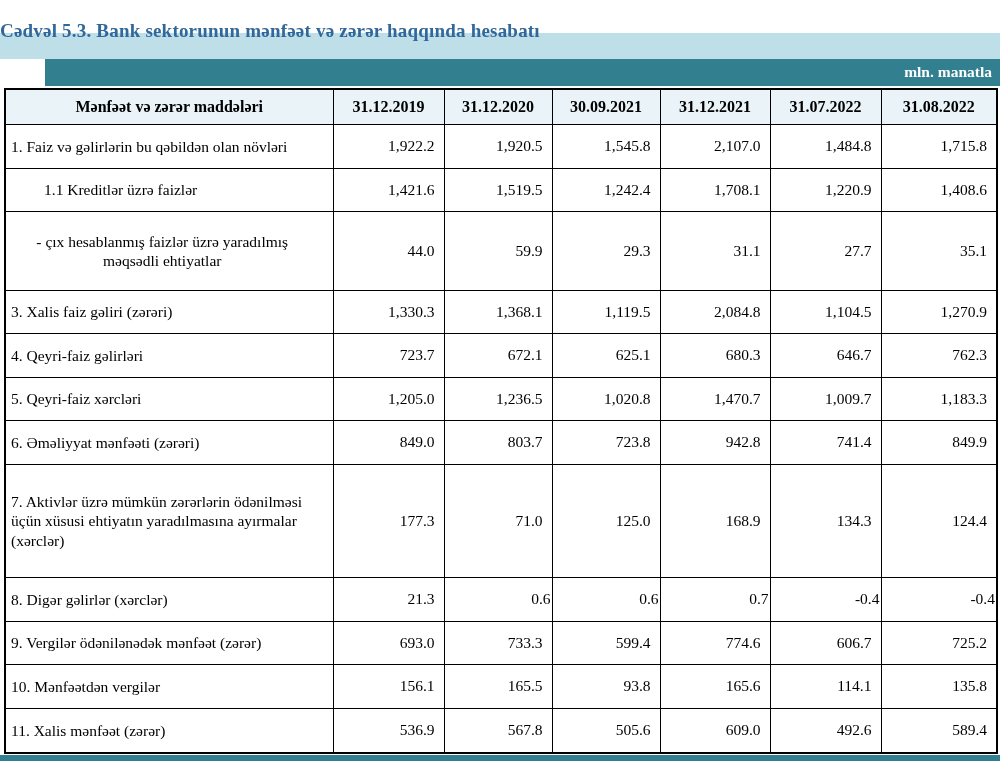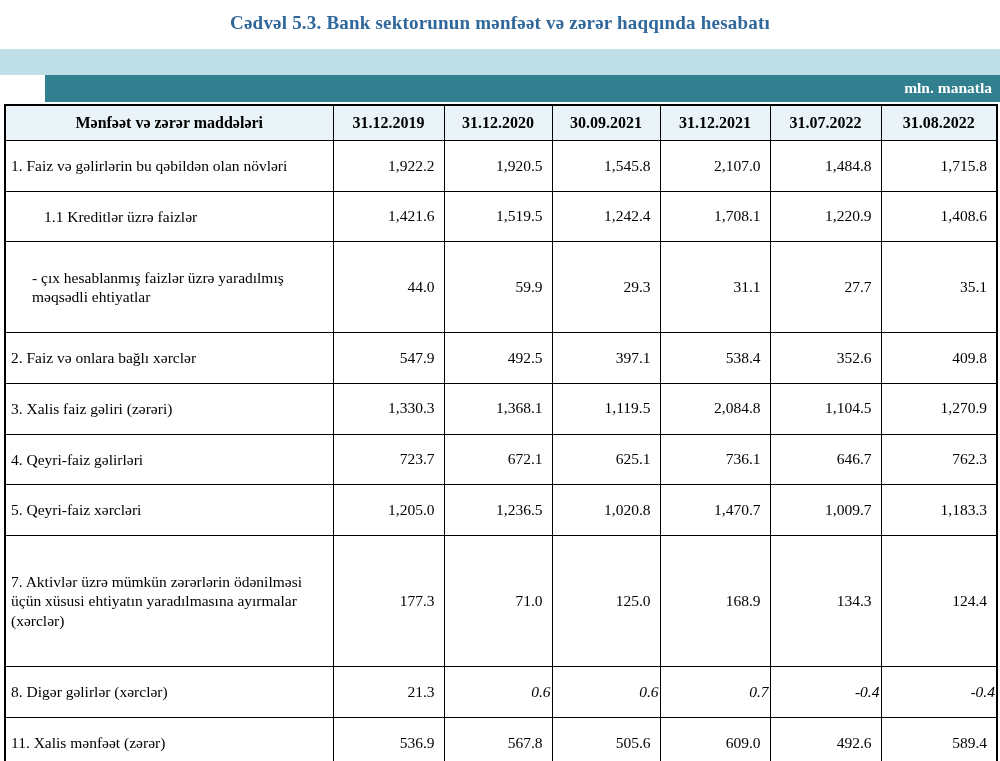--- a/index.html
+++ b/index.html
@@ -13,23 +13,23 @@
   html, body {
     margin: 0;
     padding: 0;
     width: 1000px;
     height: 761px;
     background: #ffffff;
     font-family: "Liberation Serif", "DejaVu Serif", serif;
     overflow: hidden;
   }
   .title {
-    height: 49px;
-    padding-top: 12px;
-    text-align: center;
+    height: 33px;
+    padding-top: 20px;
+    text-align: left;
     font-weight: bold;
     font-size: 19px;
     color: var(--title-color);
     letter-spacing: 0.2px;
   }
   .band-light {
     height: 26px;
     background: var(--band-light);
   }
   .band-teal {
@@ -65,29 +65,30 @@
     text-align: center;
     padding: 8px;
   }
   .label-cell {
     text-align: left;
     padding: 2px 4px 2px 5px;
     line-height: 1.25;
   }
   .label-cell.indent-sub { padding-left: 38px; }
   .label-cell.indent-dash {
+    text-align: center;
     padding-left: 26px;
     padding-right: 40px;
   }
   .value-cell {
     text-align: right;
     padding: 2px 9px 2px 2px;
     line-height: 1.2;
   }
-  .value-cell.tight { padding-right: 1px; font-style: italic; }
+  .value-cell.tight { padding-right: 1px; }
   .bottom-strip {
     height: 6px;
     margin-top: 1px;
     background: var(--band-teal);
   }
 </style>
 </head>
 <body>
 
 <div class="title">Cədvəl 5.3. Bank sektorunun mənfəət və zərər haqqında hesabatı</div>
@@ -141,74 +142,92 @@
       <tr>
         <td class="label-cell indent-dash">-  çıx hesablanmış faizlər üzrə yaradılmış məqsədli ehtiyatlar</td>
         <td class="value-cell">44.0</td>
         <td class="value-cell">59.9</td>
         <td class="value-cell">29.3</td>
         <td class="value-cell">31.1</td>
         <td class="value-cell">27.7</td>
         <td class="value-cell">35.1</td>
       </tr>
       <tr>
-        <td class="label-cell indent-main">2. Faiz və onlara bağlı xərclər</td>
-        <td class="value-cell">547.9</td>
-        <td class="value-cell">492.5</td>
-        <td class="value-cell">397.1</td>
-        <td class="value-cell">538.4</td>
-        <td class="value-cell">352.6</td>
-        <td class="value-cell">409.8</td>
-      </tr>
-      <tr>
         <td class="label-cell indent-main">3. Xalis faiz gəliri (zərəri)</td>
         <td class="value-cell">1,330.3</td>
         <td class="value-cell">1,368.1</td>
         <td class="value-cell">1,119.5</td>
         <td class="value-cell">2,084.8</td>
         <td class="value-cell">1,104.5</td>
         <td class="value-cell">1,270.9</td>
       </tr>
       <tr>
         <td class="label-cell indent-main">4. Qeyri-faiz gəlirləri</td>
         <td class="value-cell">723.7</td>
         <td class="value-cell">672.1</td>
         <td class="value-cell">625.1</td>
-        <td class="value-cell">736.1</td>
+        <td class="value-cell">680.3</td>
         <td class="value-cell">646.7</td>
         <td class="value-cell">762.3</td>
       </tr>
       <tr>
         <td class="label-cell indent-main">5. Qeyri-faiz xərcləri</td>
         <td class="value-cell">1,205.0</td>
         <td class="value-cell">1,236.5</td>
         <td class="value-cell">1,020.8</td>
         <td class="value-cell">1,470.7</td>
         <td class="value-cell">1,009.7</td>
         <td class="value-cell">1,183.3</td>
       </tr>
       <tr>
+        <td class="label-cell indent-main">6. Əməliyyat mənfəəti (zərəri)</td>
+        <td class="value-cell">849.0</td>
+        <td class="value-cell">803.7</td>
+        <td class="value-cell">723.8</td>
+        <td class="value-cell">942.8</td>
+        <td class="value-cell">741.4</td>
+        <td class="value-cell">849.9</td>
+      </tr>
+      <tr>
         <td class="label-cell indent-main">7. Aktivlər üzrə mümkün zərərlərin ödənilməsi üçün xüsusi ehtiyatın yaradılmasına ayırmalar (xərclər)</td>
         <td class="value-cell">177.3</td>
         <td class="value-cell">71.0</td>
         <td class="value-cell">125.0</td>
         <td class="value-cell">168.9</td>
         <td class="value-cell">134.3</td>
         <td class="value-cell">124.4</td>
       </tr>
       <tr>
         <td class="label-cell indent-main">8. Digər gəlirlər (xərclər)</td>
         <td class="value-cell">21.3</td>
         <td class="value-cell tight">0.6</td>
         <td class="value-cell tight">0.6</td>
         <td class="value-cell tight">0.7</td>
         <td class="value-cell tight">-0.4</td>
         <td class="value-cell tight">-0.4</td>
       </tr>
       <tr>
+        <td class="label-cell indent-main">9. Vergilər ödənilənədək mənfəət (zərər)</td>
+        <td class="value-cell">693.0</td>
+        <td class="value-cell">733.3</td>
+        <td class="value-cell">599.4</td>
+        <td class="value-cell">774.6</td>
+        <td class="value-cell">606.7</td>
+        <td class="value-cell">725.2</td>
+      </tr>
+      <tr>
+        <td class="label-cell indent-main">10. Mənfəətdən vergilər</td>
+        <td class="value-cell">156.1</td>
+        <td class="value-cell">165.5</td>
+        <td class="value-cell">93.8</td>
+        <td class="value-cell">165.6</td>
+        <td class="value-cell">114.1</td>
+        <td class="value-cell">135.8</td>
+      </tr>
+      <tr>
         <td class="label-cell indent-main">11. Xalis mənfəət (zərər)</td>
         <td class="value-cell">536.9</td>
         <td class="value-cell">567.8</td>
         <td class="value-cell">505.6</td>
         <td class="value-cell">609.0</td>
         <td class="value-cell">492.6</td>
         <td class="value-cell">589.4</td>
       </tr>
     </tbody>
 </table>

